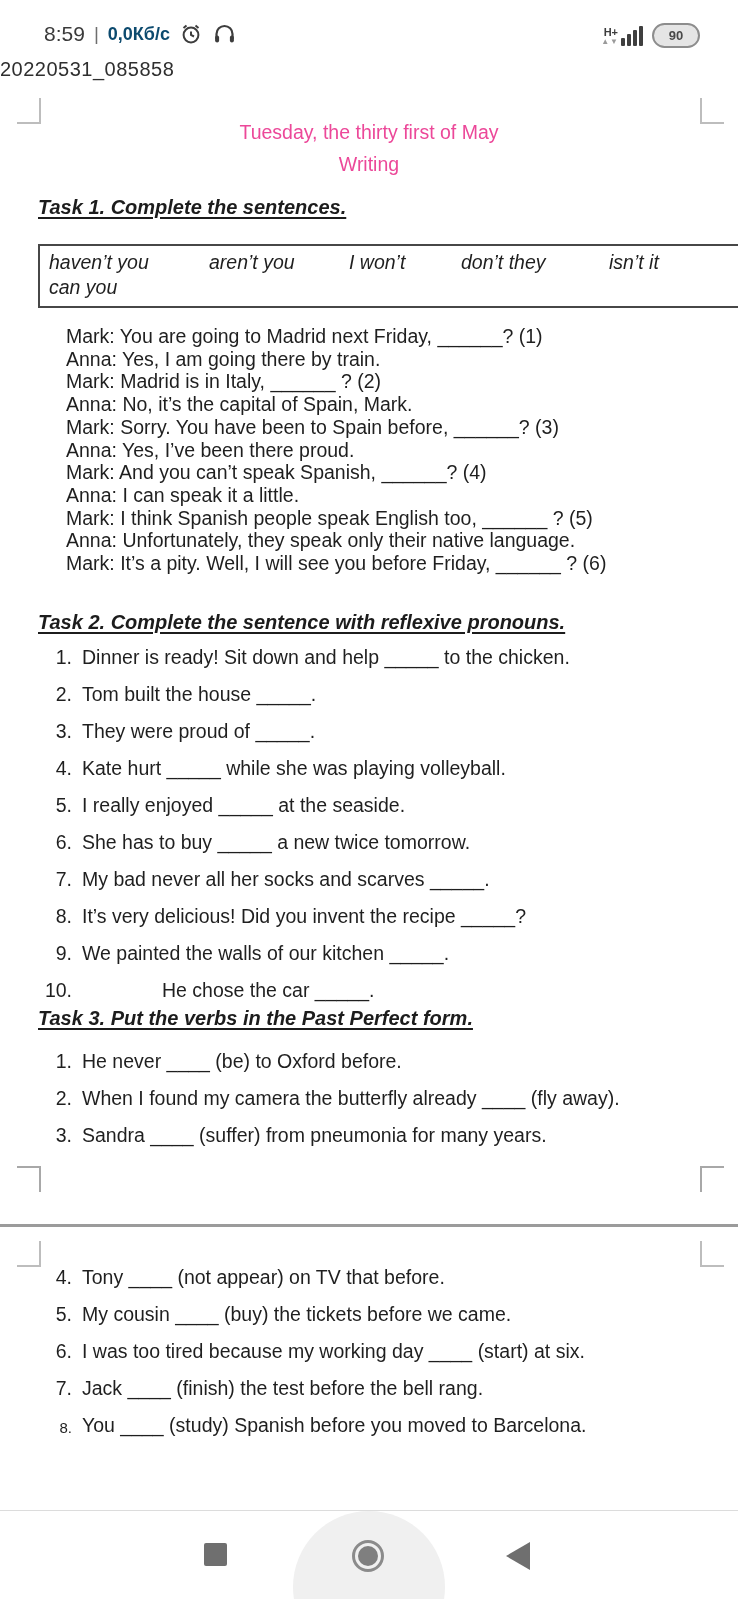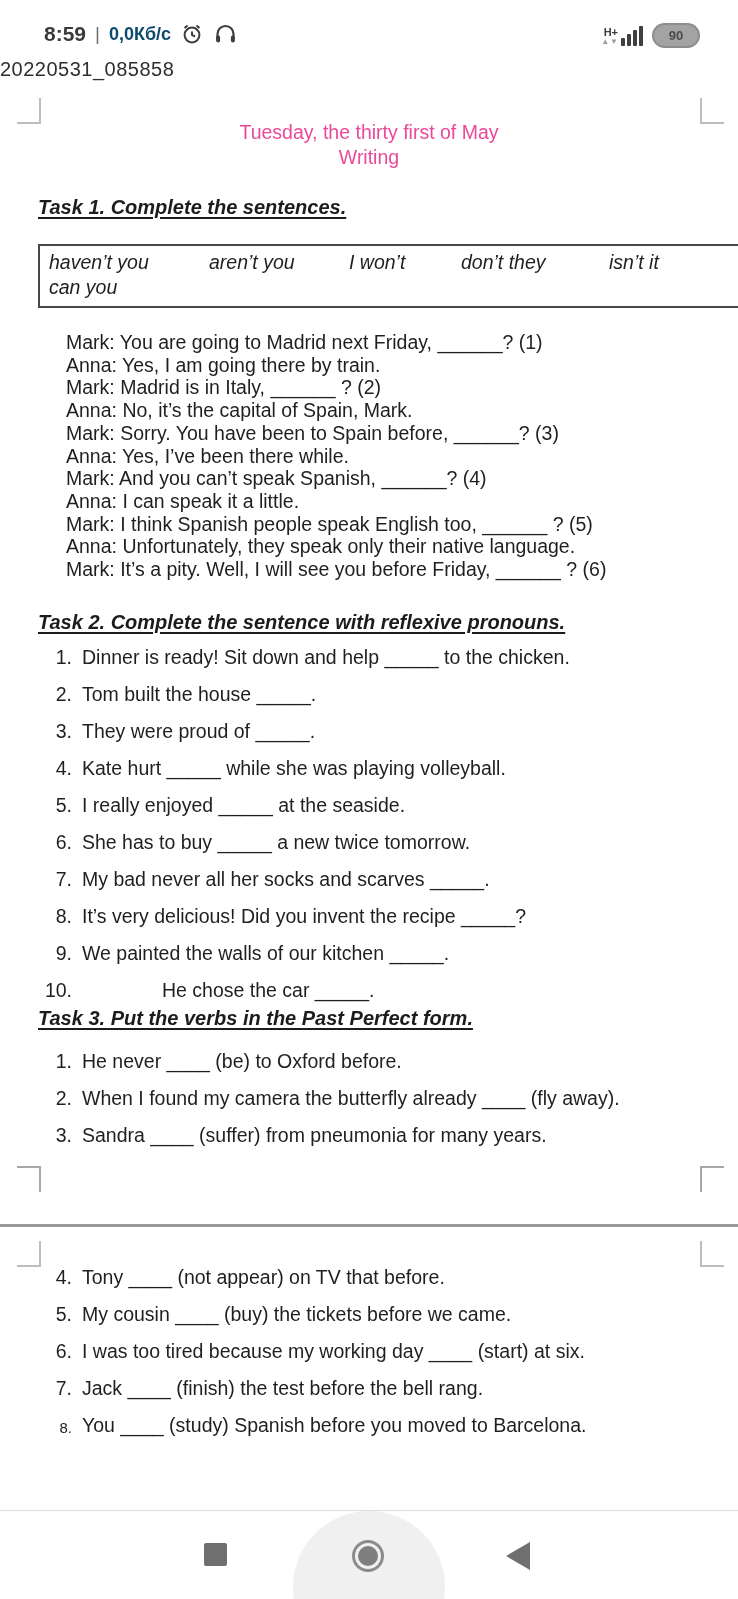--- a/index.html
+++ b/index.html
@@ -6,21 +6,21 @@
   body{
     width:738px;height:1599px;position:relative;overflow:hidden;
     background:#ffffff;color:#222;
     font-family:"Liberation Sans", sans-serif;
   }
   
   .statusbar-left{
     position:absolute;left:44px;top:20px;height:28px;
     display:flex;align-items:center;gap:9px;color:#3c3c3c;
   }
-  .sb-time{font-size:21px;font-weight:bold;color:#3a3a3a;}
+  .sb-time{font-size:21px;font-weight:normal;color:#3a3a3a;}
   .sb-sep{font-size:19px;color:#6e6e6e;font-weight:400;}
   .sb-speed{font-size:18px;font-weight:600;color:#0c4a6e;}
   .sb-icon{display:inline-flex;align-items:center;}
   .statusbar-right{
     position:absolute;right:38px;top:18px;height:30px;
     display:flex;align-items:flex-end;gap:9px;
   }
   .net-cluster{display:flex;align-items:flex-end;gap:2px;padding-bottom:2px;}
   .net-left{display:flex;flex-direction:column;align-items:flex-end;margin-right:1px;}
   .net-type{font-size:11px;font-weight:bold;color:#3d3d3d;line-height:10px;}
@@ -28,21 +28,21 @@
   .net-arrows span{font-size:8px;line-height:8px;color:#9a9a9a;}
   .sig-bars{display:flex;align-items:flex-end;gap:2px;}
   .sig-bars i{display:block;width:4px;background:#3f3f3f;border-radius:1px;}
   .sig-bars i:nth-child(1){height:8px;}
   .sig-bars i:nth-child(2){height:12px;}
   .sig-bars i:nth-child(3){height:16px;}
   .sig-bars i:nth-child(4){height:20px;}
   .battery{
     width:44px;height:21px;border:2.5px solid #8d8d8d;border-radius:13px;
     display:flex;align-items:center;justify-content:center;
-    font-size:13px;font-weight:bold;color:#4a4a4a;background:#a3a3a3;
+    font-size:13px;font-weight:bold;color:#4a4a4a;background:#e5e5e5;
   }
   
   .photo-title{
     position:absolute;top:58px;left:0;width:100%;
     font-size:20px;color:#2f2f2f;letter-spacing:.5px;
   }
   
   .corner{position:absolute;width:22px;height:24px;}
   .c-rb{border-right:2px solid #bdbdbd;border-bottom:2px solid #bdbdbd;}
   .c-lb{border-left:2px solid #bdbdbd;border-bottom:2px solid #bdbdbd;}
@@ -60,21 +60,21 @@
     font-size:19.5px;color:#1f1f1f;
   }
   .wb-row{display:flex;line-height:25px;}
   .wb-row .wbw{display:inline-block;font-style:italic;}
   .wb-row1 .wbw:nth-child(1){width:160px;}
   .wb-row1 .wbw:nth-child(2){width:140px;}
   .wb-row1 .wbw:nth-child(3){width:112px;}
   .wb-row1 .wbw:nth-child(4){width:148px;}
   .dialogue{
     position:absolute;left:66px;top:325px;width:620px;
-    font-size:19.5px;line-height:22.7px;color:#1f1f1f;margin-top:6px;
+    font-size:19.5px;line-height:22.7px;color:#1f1f1f;
   }
   .num-list{position:absolute;left:38px;width:684px;font-size:19.5px;color:#1f1f1f;}
   .num-list .item{display:flex;line-height:22px;margin-bottom:15px;}
   .num-list .item-num{width:34px;min-width:34px;text-align:right;padding-right:10px;}
   .num-list .item-text{flex:1;}
   .t2-list .item:nth-child(10) .item-text{margin-left:80px;}
   .t3-list2 .item:nth-child(5) .item-num{font-size:15px;padding-top:3px;}
   .page-divider{position:absolute;left:0;top:1224px;width:738px;height:3px;background:#9b9b9b;}
   
   .navbar{
@@ -144,21 +144,21 @@
 </div>
 
 <div class="photo-title">20220531_085858</div>
 
 <div>
 
   <div class="corner c-rb" style="left:17px;top:98px;"></div>
   <div class="corner c-lb" style="left:700px;top:98px;"></div>
 
   <div class="doc-center" style="top:121px;">Tuesday, the thirty first of May</div>
-  <div class="doc-center" style="top:146px;">Writing</div>
+  <div class="doc-center" style="top:153px;">Writing</div>
 
   <div class="task-title" style="top:196px;">Task 1. Complete the sentences.</div>
 
   <div class="word-box">
     <div class="wb-row wb-row1">
         <span class="wbw">haven’t you</span>
         <span class="wbw">aren’t you</span>
         <span class="wbw">I won’t</span>
         <span class="wbw">don’t they</span>
         <span class="wbw">isn’t it</span>
@@ -167,21 +167,21 @@
         <span class="wbw">can you</span>
       </div>
   </div>
 
   <div class="dialogue">
       <div>Mark: You are going to Madrid next Friday, ______? (1)</div>
       <div>Anna: Yes, I am going there by train.</div>
       <div>Mark: Madrid is in Italy, ______ ? (2)</div>
       <div>Anna: No, it’s the capital of Spain, Mark.</div>
       <div>Mark: Sorry. You have been to Spain before, ______? (3)</div>
-      <div>Anna: Yes, I’ve been there while.</div>
+      <div>Anna: Yes, I’ve been there proud.</div>
       <div>Mark: And you can’t speak Spanish, ______? (4)</div>
       <div>Anna: I can speak it a little.</div>
       <div>Mark: I think Spanish people speak English too, ______ ? (5)</div>
       <div>Anna: Unfortunately, they speak only their native language.</div>
       <div>Mark: It’s a pity. Well, I will see you before Friday, ______ ? (6)</div>
     </div>
 
   <div class="task-title" style="top:611px;">Task 2. Complete the sentence with reflexive pronouns.</div>
 
   <div class="num-list t2-list" style="top:646px;">

